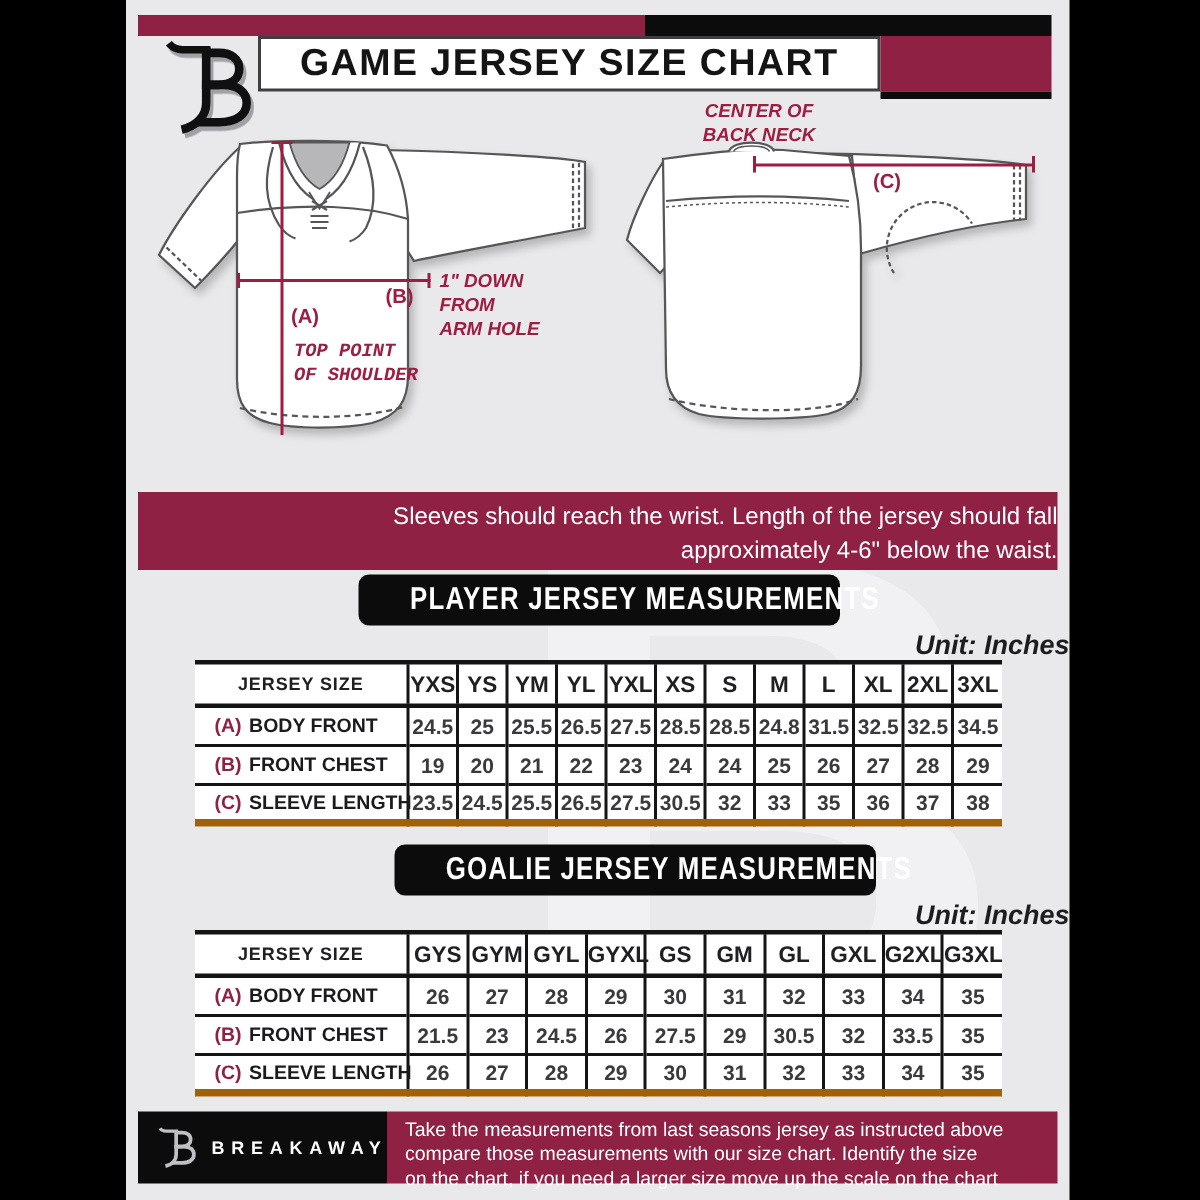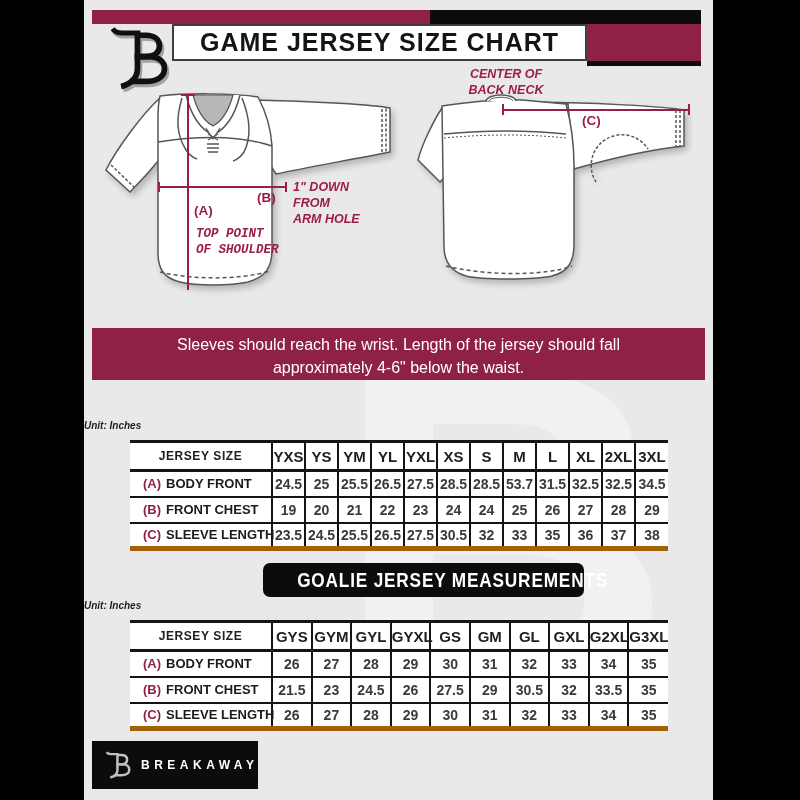--- a/index.html
+++ b/index.html
@@ -21,26 +21,26 @@
   .title-black-strip { left:503px; top:61px; width:114px; height:5px; background:#0c0c0c; }
   .logo-top { left:22px; top:26px; width:70px; height:64px; color:#101010; filter:drop-shadow(2px 3px 0 rgba(130,130,135,.7)); }
 
   
   .jersey-svg { filter:drop-shadow(3px 4px 3px rgba(0,0,0,.22)); }
   .mline { background:#9c1e42; z-index:3; }
   .mlabel { color:#9c1e42; font-weight:bold; font-size:13.5px; z-index:3; }
   .mnote { color:#9c1e42; font-style:italic; font-weight:bold; font-size:12.5px; line-height:1.28; z-index:3; }
 
   
-  .banner { left:8px; top:328px; width:613px; height:52px; background:#8e2144; color:#fff; text-align:center; padding-top:6px; font-size:16px; line-height:1.42; }
+  .banner { left:8px; top:328px; width:613px; height:52px; background:#8e2144; color:#fff; text-align:right; padding-top:6px; font-size:16px; line-height:1.42; }
 
   
   .section-head { width:321px; height:34px; background:#0c0c0c; border-radius:7px; text-align:center; color:#fff; }
   .section-head span { display:inline-block; font-size:21px; font-weight:bold; letter-spacing:1px; line-height:34px; transform:scaleX(.82); transform-origin:center; white-space:nowrap; }
-  .unit { width:629px; text-align:left; font-size:10px; font-weight:bold; font-style:italic; color:#1d1d1f; }
+  .unit { width:629px; text-align:right; font-size:18px; font-weight:bold; font-style:italic; color:#1d1d1f; }
 
   
   table.mtable { position:absolute; left:46px; width:538px; border-collapse:collapse; table-layout:fixed; background:#fff; z-index:2; }
   .mtable th, .mtable td { border-left:2px solid #141414; text-align:center; vertical-align:middle; }
   .mtable th:first-child, .mtable td:first-child { border-left:none; }
   .mtable thead tr { border-top:3px solid #141414; border-bottom:3px solid #141414; height:29px;margin-top:28px; }
   .mtable tbody tr { border-bottom:2px solid #141414; height:26px; }
   .mtable tbody tr:last-child { border-bottom:5px solid #a16207; }
   .mtable thead th { font-size:15px; font-weight:bold; color:#202022; }
   .mtable thead th.corner { font-size:12px; letter-spacing:.6px; }
@@ -136,20 +136,23 @@
   <div class="abs mline" style="left:418px; top:109px; width:188px; height:2px;"></div>
   <div class="abs mline" style="left:418px; top:104px; width:2px; height:11px;"></div>
   <div class="abs mline" style="left:604px; top:104px; width:2px; height:11px;"></div>
   <div class="abs mlabel" style="left:498px; top:113px;">(C)</div>
 
   <div class="abs banner z">
     <div>Sleeves should reach the wrist. Length of the jersey should fall</div>
     <div>approximately 4-6" below the waist.</div>
   </div>
 
+  <div class="abs section-head z" style="left:155px; top:383px;">
+    <span>PLAYER JERSEY MEASUREMENTS</span>
+  </div>
   <div class="abs unit z" style="left:0; top:420px;">Unit: Inches</div>
   <table class="mtable" style="top:440px;" id="player-table">
       <colgroup>
         <col style="width: 142px;">
         <col>
         <col>
         <col>
         <col>
         <col>
         <col>
@@ -180,21 +183,21 @@
       <tbody>
         <tr>
           <th class="rowlab"><span class="pfx">(A)</span>BODY FRONT</th>
           <td>24.5</td>
           <td>25</td>
           <td>25.5</td>
           <td>26.5</td>
           <td>27.5</td>
           <td>28.5</td>
           <td>28.5</td>
-          <td>53.7</td>
+          <td>24.8</td>
           <td>31.5</td>
           <td>32.5</td>
           <td>32.5</td>
           <td>34.5</td>
         </tr>
         <tr>
           <th class="rowlab"><span class="pfx">(B)</span>FRONT CHEST</th>
           <td>19</td>
           <td>20</td>
           <td>21</td>
@@ -301,14 +304,19 @@
         </tr>
       </tbody>
     </table>
 
   <div class="abs footer-black">
     <svg class="logo-foot" viewBox="0 0 90 90">
         <use href="#logoB"></use>
       </svg>
     <span class="footer-brand">BREAKAWAY</span>
   </div>
+  <div class="abs footer-maroon">
+    <div>Take the measurements from last seasons jersey as instructed above</div>
+    <div>compare those measurements  with our size chart. Identify the size</div>
+    <div>on the chart, if you need a larger size move up the scale on the chart</div>
+  </div>
 
 </div>
 
 </body></html>

